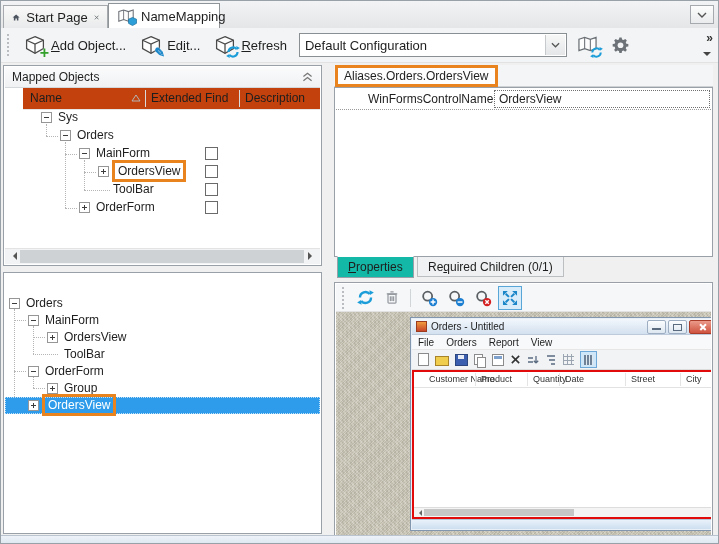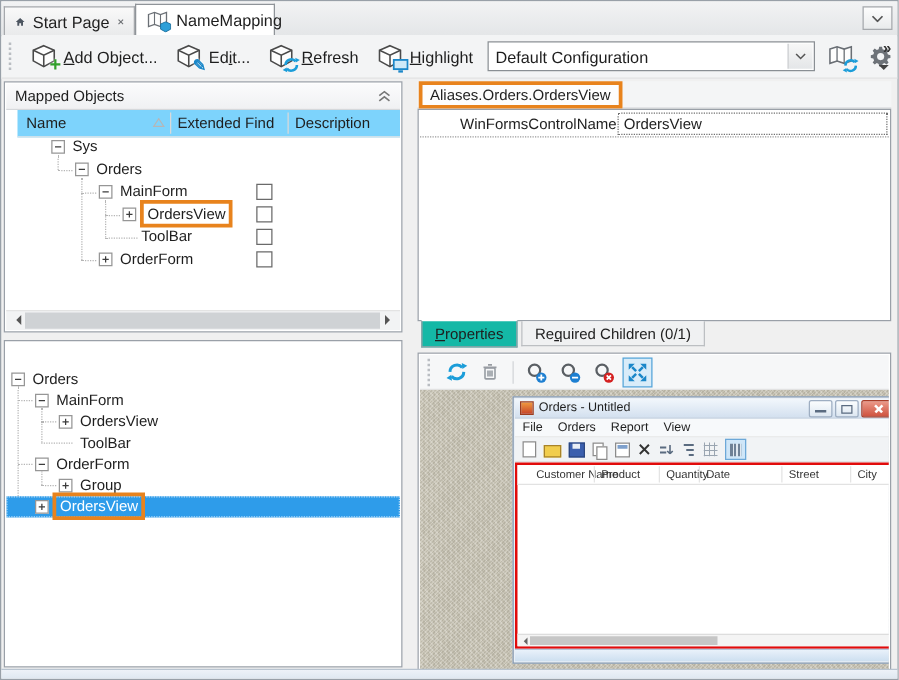--- a/index.html
+++ b/index.html
@@ -42,21 +42,21 @@
   
   .main{position:absolute;left:0;top:62px;right:0;bottom:7px;}
   .panel{position:absolute;background:#fff;border:1px solid #9aa0a8;box-sizing:border-box;}
   #mappedPanel{left:2px;top:2px;width:319px;height:201px;}
   #aliasPanel{left:2px;top:209px;width:319px;height:262px;}
   .phead{position:absolute;left:1px;right:1px;top:1px;height:21px;display:flex;align-items:center;
          padding:0 7px;box-sizing:border-box;border-bottom:1px solid #d5d8db;
          background:linear-gradient(#fbfbfc,#f0f1f3);}
   .phead.bluehead{background:linear-gradient(#d8e6f3,#b7cfe4);color:#17365c;border-bottom:1px solid #9ab4cd;}
   .collapse{margin-left:auto;}
-  .colhead{position:absolute;left:10px;right:1px;top:22px;height:21px;background:#7dd3fc;border-bottom:1px solid #e6e6e6;}
+  .colhead{position:absolute;left:19px;right:1px;top:22px;height:21px;background:#c2410c;border-bottom:1px solid #e6e6e6;}
   .ct{position:absolute;top:3px;font-size:12px;color:#1e1e1e;white-space:nowrap;}
   .csep{position:absolute;top:2px;bottom:2px;width:1px;background:#d9d9d9;}
 
   .tree{position:absolute;left:1px;right:1px;top:43px;bottom:16px;overflow:hidden;margin-left:32px;}
   .tree2{position:absolute;left:1px;right:1px;top:22px;bottom:1px;overflow:hidden;}
   .trow{position:absolute;left:0;right:0;height:18px;}
   .tlabel{position:absolute;top:1px;font-size:12px;white-space:nowrap;}
   .exp{position:absolute;top:3px;width:11px;height:11px;background:#fff;border:1px solid #969696;box-sizing:border-box;}
   .exp::before{content:"";position:absolute;left:2px;right:2px;top:4px;height:1px;background:#3c3c3c;}
   .exp.plus::after{content:"";position:absolute;top:2px;bottom:2px;left:4px;width:1px;background:#3c3c3c;}
@@ -223,33 +223,20 @@
               <path d="M16.5 10 a6.5 6.5 0 0 1 -11.5 4.1"></path>
               <path d="M3.5 10 a6.5 6.5 0 0 1 11.5 -4.1"></path>
             </g>
             <path d="M14.6 1.6 L15.2 7.2 L19.8 4.2 Z" fill="#1b9dd9"></path>
             <path d="M5.4 18.4 L4.8 12.8 L0.2 15.8 Z" fill="#1b9dd9"></path>
           </svg>
       </span>
       <span><u>R</u><span>efresh</span></span>
     </div>
 
-    <div class="tbtn">
-      <span class="cube">
-        <svg width="22" height="21" viewBox="0 0 20 20">
-            <path d="M10 1.5 L18 5 V13 L10 17.5 L2 13 V5 Z" fill="#fdfdfd" stroke="#4a4a4a" stroke-width="1.2"></path>
-            <path d="M2 5 L10 8.7 L18 5 M10 8.7 V17.5" fill="none" stroke="#4a4a4a" stroke-width="1.2"></path>
-          </svg>
-        <svg width="13" height="12" viewBox="0 0 14 13" style="position:absolute;right:-4px;bottom:-3px">
-            <rect x="1" y="1" width="12" height="8" fill="#cfe9f8" stroke="#1b87c9" stroke-width="1.6"></rect>
-            <rect x="5" y="10" width="4" height="2" fill="#1b87c9"></rect>
-          </svg>
-      </span>
-      <span><u>H</u><span>ighlight</span></span>
-    </div>
 
     <div class="combo">
       <span>Default Configuration</span>
       <span class="combo-btn">
         <svg width="9" height="6" viewBox="0 0 10 6">
             <path d="M1 1 L5 5 L9 1" stroke="#555" fill="none" stroke-width="1.4"></path>
           </svg>
       </span>
     </div>
 

